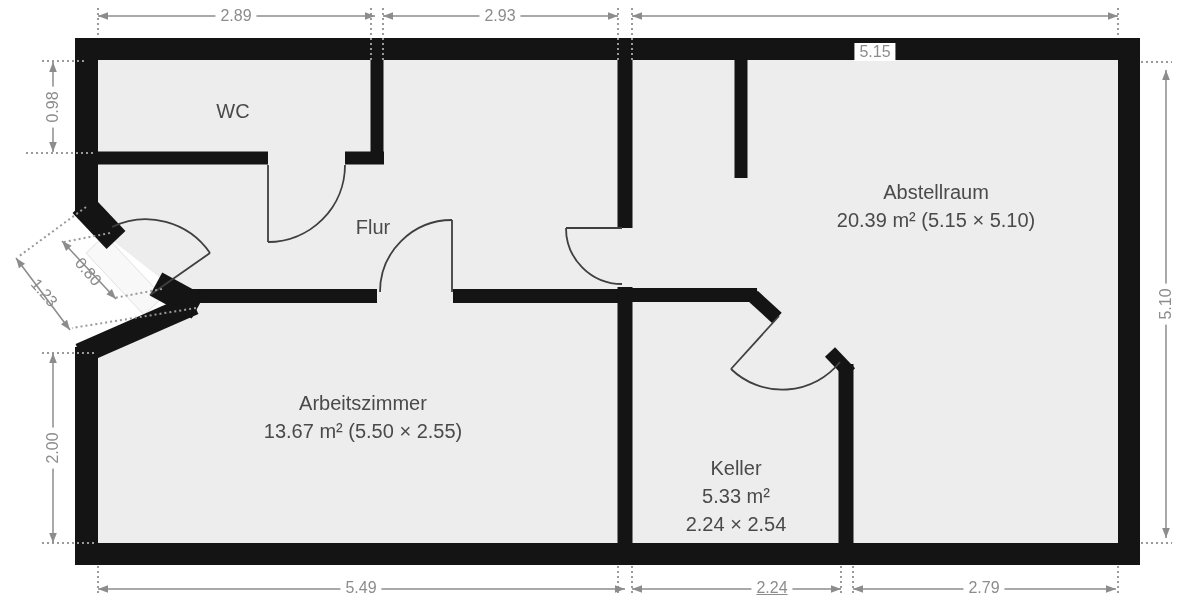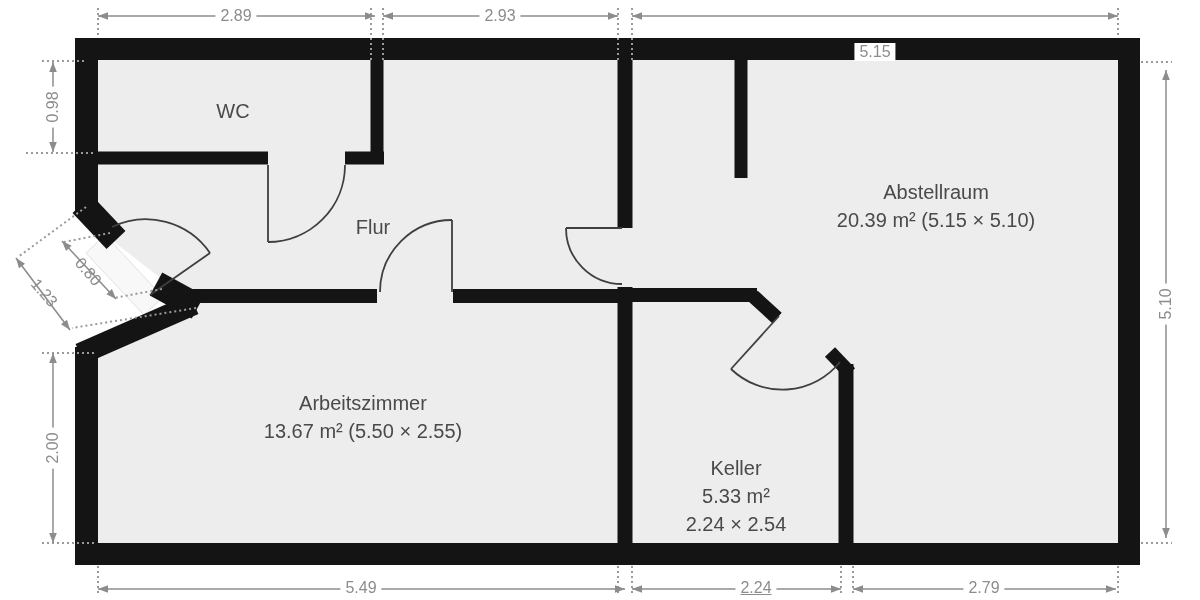--- a/index.html
+++ b/index.html
@@ -153,21 +153,21 @@
     <div>Keller</div>
     <div>5.33 m²</div>
     <div>2.24 × 2.54</div>
   </div>
 
   <div class="dimlab" style="left:236px;top:16px;">2.89</div>
   <div class="dimlab" style="left:500px;top:16px;">2.93</div>
   <div class="dimlab" style="left:875px;top:16px;margin-top:36px;">5.15</div>
 
   <div class="dimlab" style="left:361px;top:588px;">5.49</div>
-  <div class="dimlab" style="left:756px;top:588px;text-decoration:underline;">2.24</div>
+  <div class="dimlab" style="left:772px;top:588px;text-decoration:underline;">2.24</div>
   <div class="dimlab" style="left:984px;top:588px;">2.79</div>
 
   <div class="dimlab rot-90" style="left:53px;top:107px;">0.98</div>
   <div class="dimlab rot-90" style="left:53px;top:448px;">2.00</div>
   <div class="dimlab rot-90" style="left:1166px;top:304px;">5.10</div>
 
   <div class="dimlab rot49" style="left:88px;top:272px;">0.80</div>
   <div class="dimlab rot49" style="left:44px;top:293px;">1.23</div>
 
 </div>

